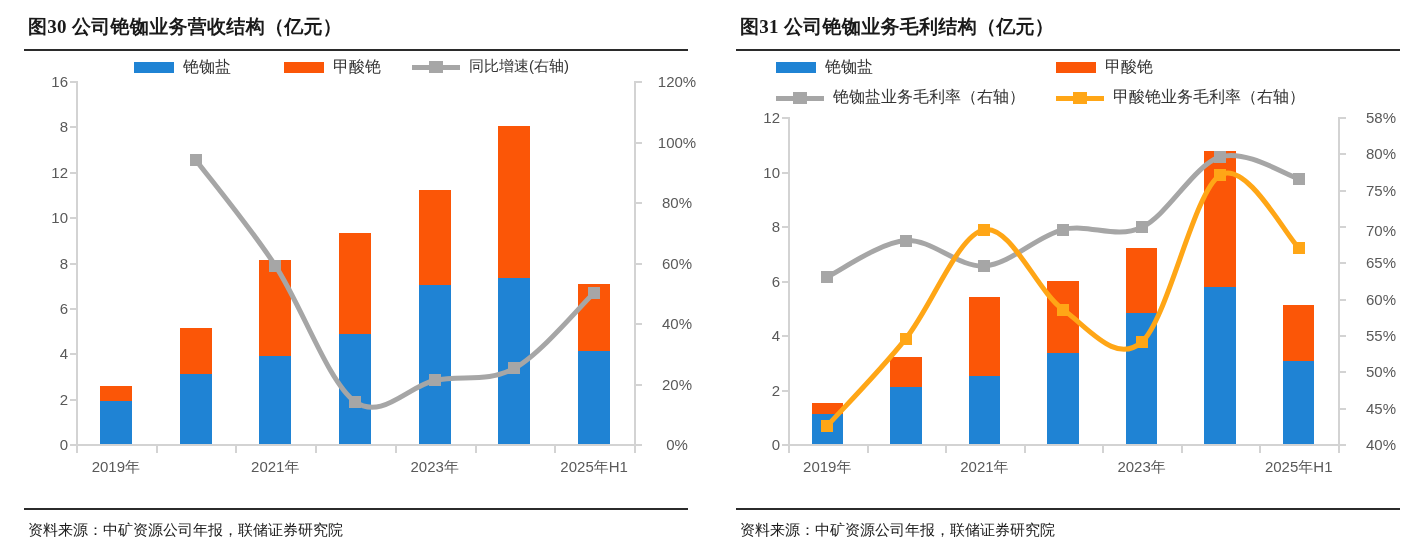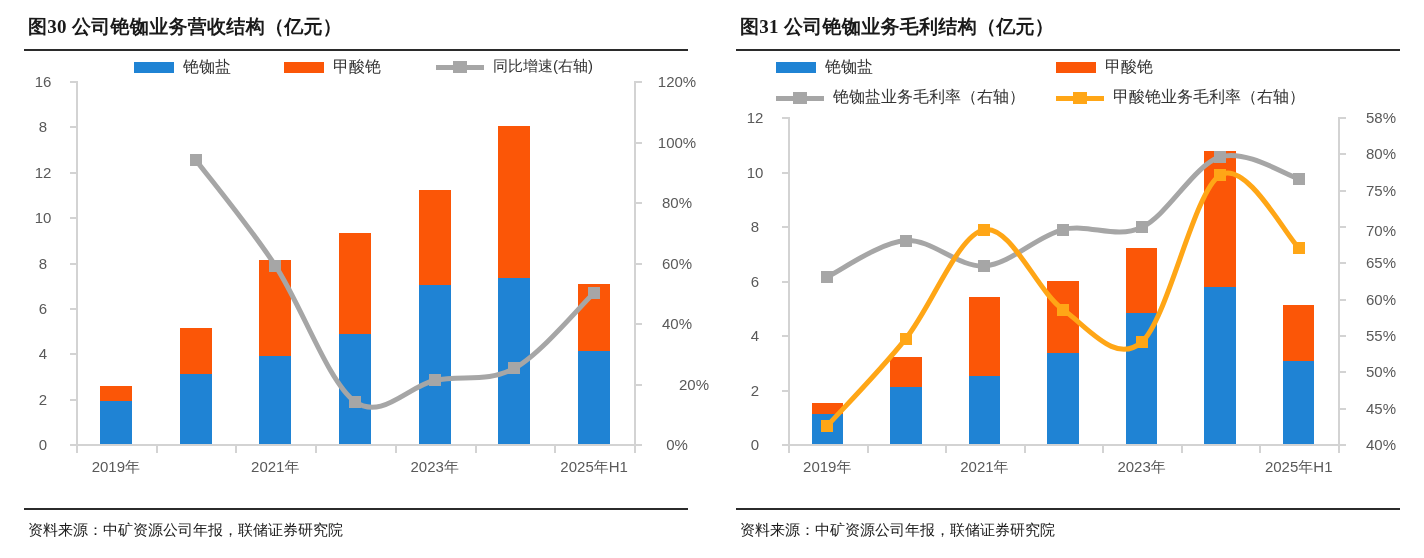--- a/index.html
+++ b/index.html
@@ -26,21 +26,21 @@
   }
 
   
   .chart{position:absolute;left:24px;top:55px;width:664px;height:452px;}
 
   .axis-line{position:absolute;background:#d3d3d3;}
   .tick{position:absolute;background:#d3d3d3;}
   .ylab{
     position:absolute;font-size:15px;color:#595959;
     font-family:"Liberation Sans","DejaVu Sans",sans-serif;
-    text-align:center;white-space:nowrap;transform:translateY(-50%);
+    text-align:right;white-space:nowrap;transform:translateY(-50%);
   }
   .ylab.right{text-align:center;}
   .xlab{
     position:absolute;font-size:15px;color:#595959;
     font-family:"Liberation Sans","DejaVu Sans",sans-serif;
     white-space:nowrap;transform:translateX(-50%);
   }
   .bar{position:absolute;}
   .seg-blue{position:absolute;background:#1f83D4;}
   .seg-orange{position:absolute;background:#FB5607;}
@@ -89,21 +89,21 @@
         <div class="ylab" style="left: -6px; top: 162.125px; width: 50px;">10</div>
         <div class="tick" style="left: 46px; top: 116.75px; width: 6px; height: 2px;"></div>
         <div class="ylab" style="left: -6px; top: 116.75px; width: 50px;">12</div>
         <div class="tick" style="left: 46px; top: 71.375px; width: 6px; height: 2px;"></div>
         <div class="ylab" style="left: -6px; top: 71.375px; width: 50px;">8</div>
         <div class="tick" style="left: 46px; top: 26px; width: 6px; height: 2px;"></div>
         <div class="ylab" style="left: -6px; top: 26px; width: 50px;">16</div>
         <div class="tick" style="left: 612px; top: 389px; width: 6px; height: 2px;"></div>
         <div class="ylab right" style="left: 623px; top: 389px; width: 60px;">0%</div>
         <div class="tick" style="left: 612px; top: 328.5px; width: 6px; height: 2px;"></div>
-        <div class="ylab right" style="left: 640px; top: 328.5px; width: 60px;">20%</div>
+        <div class="ylab right" style="left: 623px; top: 328.5px; width: 60px;">20%</div>
         <div class="tick" style="left: 612px; top: 268px; width: 6px; height: 2px;"></div>
         <div class="ylab right" style="left: 623px; top: 268px; width: 60px;">40%</div>
         <div class="tick" style="left: 612px; top: 207.5px; width: 6px; height: 2px;"></div>
         <div class="ylab right" style="left: 623px; top: 207.5px; width: 60px;">60%</div>
         <div class="tick" style="left: 612px; top: 147px; width: 6px; height: 2px;"></div>
         <div class="ylab right" style="left: 623px; top: 147px; width: 60px;">80%</div>
         <div class="tick" style="left: 612px; top: 86.5px; width: 6px; height: 2px;"></div>
         <div class="ylab right" style="left: 623px; top: 86.5px; width: 60px;">100%</div>
         <div class="tick" style="left: 612px; top: 26px; width: 6px; height: 2px;"></div>
         <div class="ylab right" style="left: 623px; top: 26px; width: 60px;">120%</div>
@@ -157,21 +157,21 @@
         <div class="marker gray" style="left: 490.429px; top: 313.375px;"></div>
         <div class="marker gray" style="left: 570.143px; top: 237.75px;"></div>
         <div class="legend" style="left: 110px; top: 2px;">
           <span class="sw-bar" style="background: rgb(31, 131, 212);"></span>
           <span class="lg-text">铯铷盐</span>
         </div>
         <div class="legend" style="left: 260px; top: 2px;">
           <span class="sw-bar" style="background: rgb(251, 86, 7);"></span>
           <span class="lg-text">甲酸铯</span>
         </div>
-        <div class="legend" style="left: 412px; top: 2px; text-align: center;">
+        <div class="legend" style="left: 388px; top: 2px; text-align: center;">
           <span class="sw-line">
             <span class="ln" style="background: rgb(166, 166, 166);"></span>
             <span class="mk" style="background: rgb(166, 166, 166);"></span>
           </span>
           <span class="lg-text sans">同比增速(右轴)</span>
         </div>
       </div>
     <div class="rule-bot"></div>
     <div class="source">资料来源：中矿资源公司年报，联储证券研究院</div>
   </div>

